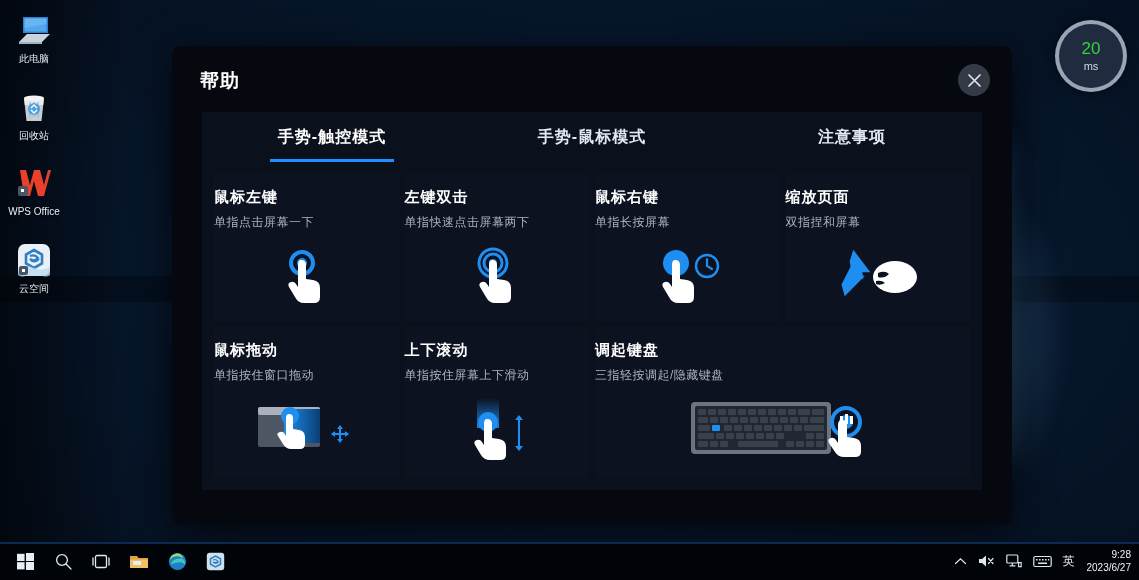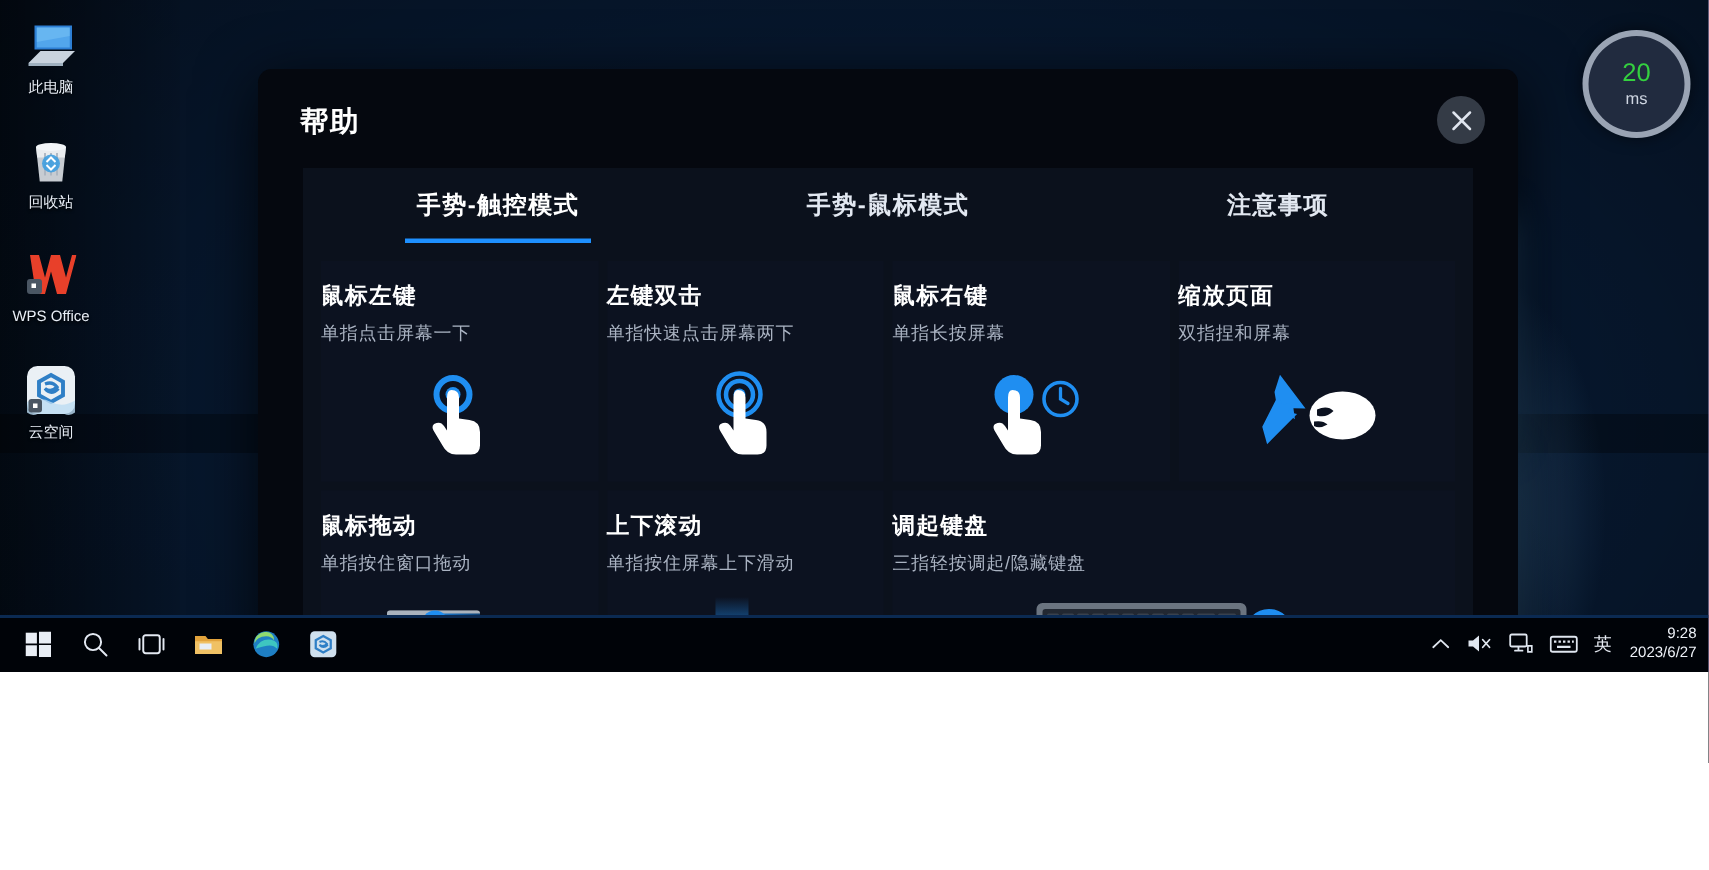--- a/index.html
+++ b/index.html
@@ -3,21 +3,21 @@
 <meta charset="utf-8">
 <style>
   * { box-sizing: border-box; margin: 0; padding: 0; }
   html, body {
     width: 1139px; height: 580px;
     overflow: hidden;
     font-family: "Liberation Sans", "DejaVu Sans", sans-serif;
   }
   #screen {
     position: relative;
-    width: 1139px; height: 448px;
+    width: 1139px; height: 580px;
     background: #4c1d95;
     overflow: hidden;
   }
 
   
   .wallpaper {
     position: absolute; inset: 0;
     background:
       radial-gradient(ellipse 520px 300px at 1010px 300px, rgba(40,120,210,0.50) 0%, rgba(18,62,120,0.28) 38%, rgba(0,0,0,0) 72%),
       radial-gradient(ellipse 900px 620px at 880px 290px, rgba(14,56,112,0.55) 0%, rgba(6,26,56,0.30) 50%, rgba(0,0,0,0) 80%),

